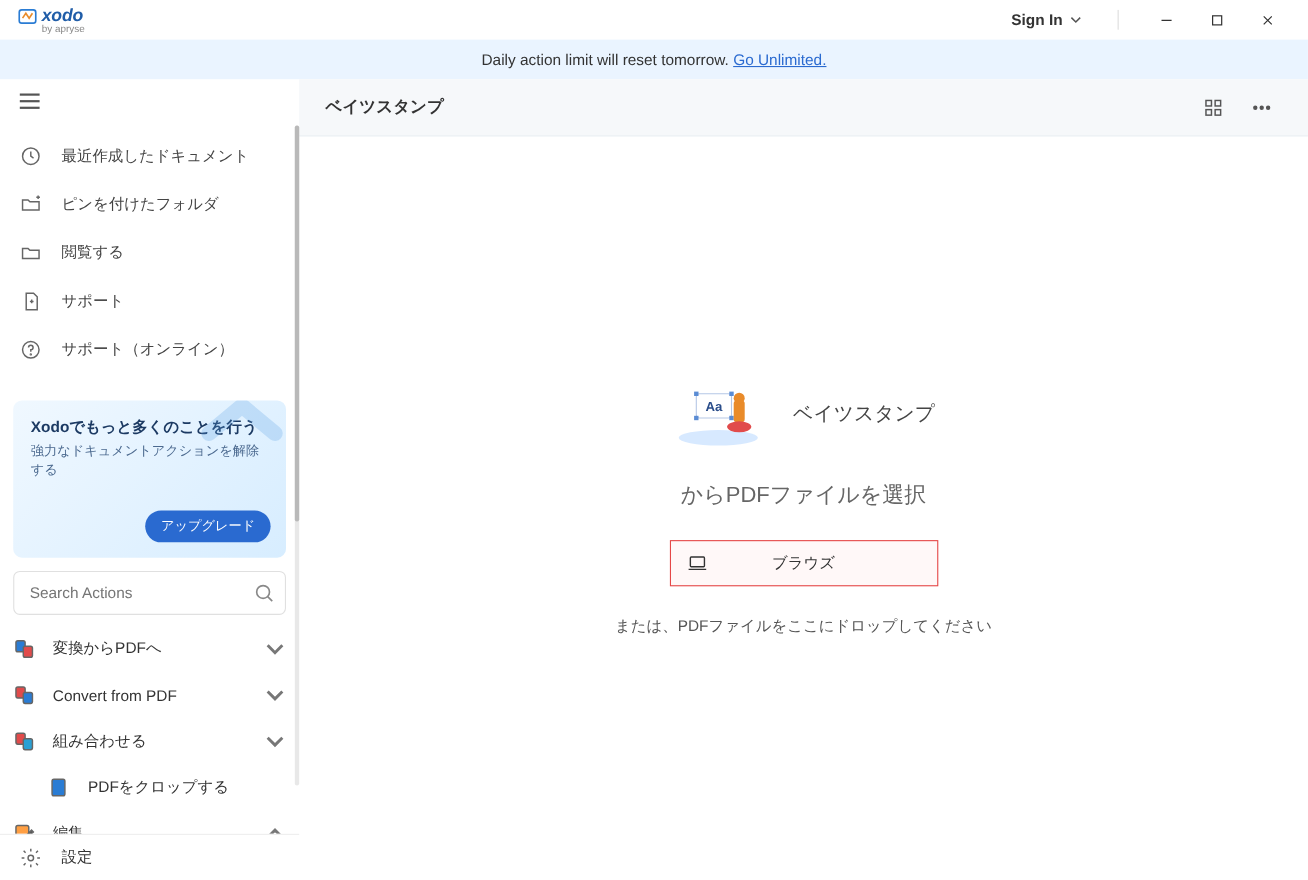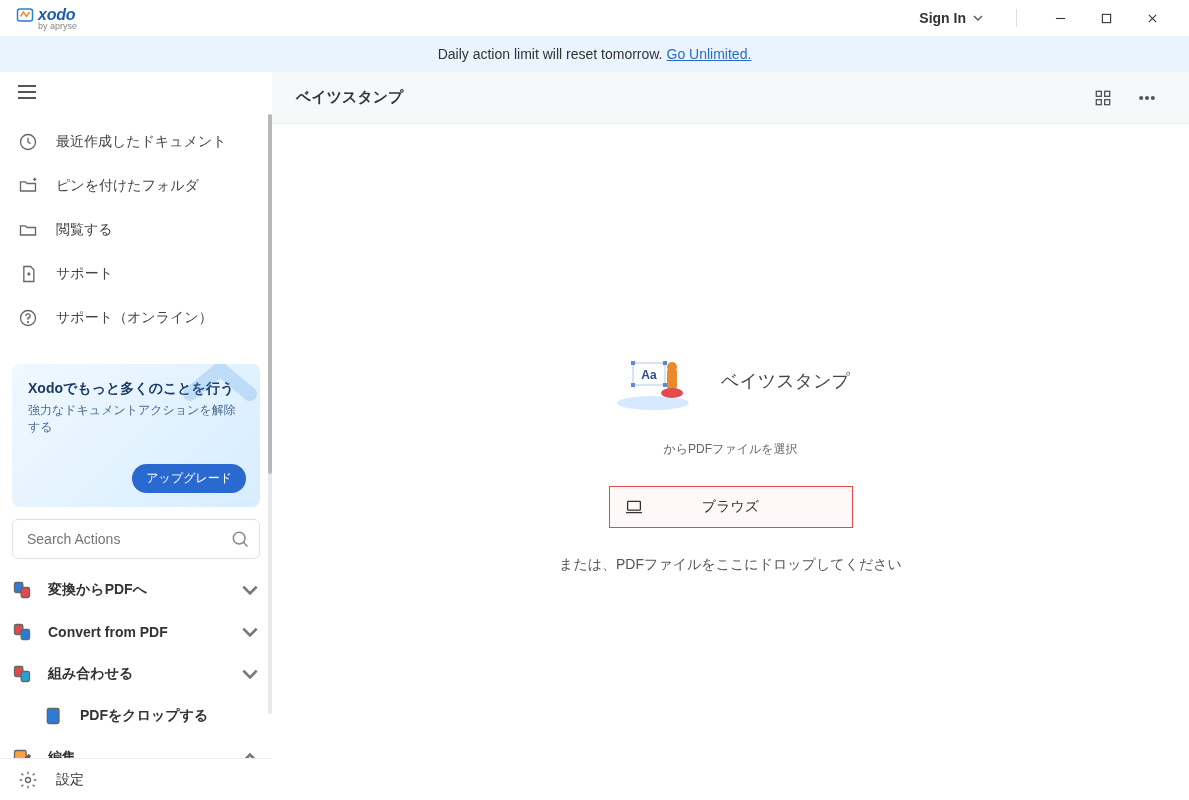--- a/index.html
+++ b/index.html
@@ -41,40 +41,40 @@
   .promo { margin:24px 12px 12px 12px; background:linear-gradient(135deg,#f0f8ff 0%, #d7edff 100%); border-radius:8px; padding:16px; position:relative; height:156px; }
   .promo-decor { position:absolute; right:0; top:0; width:80px; height:40px; opacity:.25; }
   .promo h4 { font-size:14px; color:#1c3a63; font-weight:700; margin-bottom:4px; }
   .promo p { font-size:12px; color:#4b698f; }
   .promo-btn { position:absolute; right:14px; bottom:14px; background:#2a6ad0; color:#fff; border:none; border-radius:16px; padding:6px 14px; font-size:12px; display:inline-block; }
 
   .search-row { margin: 0 12px 6px 12px; position:relative;text-decoration:underline; }
   .search-row input { width:100%; height:40px; border:1px solid #e0e0e0; border-radius:6px; padding: 0 36px 0 14px; font-size:14px; color:#555; }
   .search-row .sicon { position:absolute; right:10px; top:10px; }
 
-  .categories { padding: 4px 12px 0 12px; flex:1 1 auto; overflow:hidden;font-weight:bold; }
+  .categories { padding: 4px 12px 0 12px; flex:1 1 auto; overflow:hidden; }
   .cat-item { display:flex; align-items:center; height:42px; gap:16px; color:#333; font-size:14px; cursor:default; }
   .cat-item .chev { margin-left:auto; }
   .cat-item.sub { padding-left:32px; }
   .icon-convert-to { width:20px; height:20px; }
   .truncated { white-space:nowrap; overflow:hidden; text-overflow:clip; max-width:170px; }
 
   .settings-row { border-top:1px solid #eee; height:46px; display:flex; align-items:center; gap:18px; padding-left:18px; color:#333; font-size:14px; }
 
   
   .main { flex:1 1 auto; display:flex; flex-direction:column; }
   .toolbar { height:52px; background:#f6f8fa; border-bottom:1px solid #eceff2; display:flex; align-items:center; padding: 0 24px; }
   .toolbar h2 { font-size:15px; font-weight:600; color:#333; flex:1; }
   .tb-btn { width:36px; height:36px; display:flex; align-items:center; justify-content:center; margin-left:8px; }
   .tb-btn svg { width:20px; height:20px; stroke:#555; fill:none; stroke-width:1.6; }
   .main-body { flex:1; display:flex; align-items:center; justify-content:center; }
   .empty-card { text-align:center; width:420px; }
   .hero-row { display:flex; align-items:center; justify-content:center; gap:20px; margin-bottom:30px; }
   .hero-title { font-size:18px; color:#444; }
-  .instr { font-size:12px; color:#666; margin-bottom:28px; }
+  .instr { font-size:20px; color:#666; margin-bottom:28px; }
   .browse-btn { width:244px; height:42px; border:1.5px solid #e54848; display:flex; align-items:center; justify-content:center; margin:0 auto; font-size:14px; color:#333; position:relative; background:#fff8f8; }
   .browse-btn .lap { position:absolute; left:14px; }
   .drop-hint { margin-top:28px; font-size:14px; color:#555; }
 </style>
 </head>
 <body>
 
 <div class="titlebar">
   <div class="logo-wrap">
     <div class="logo-row">

